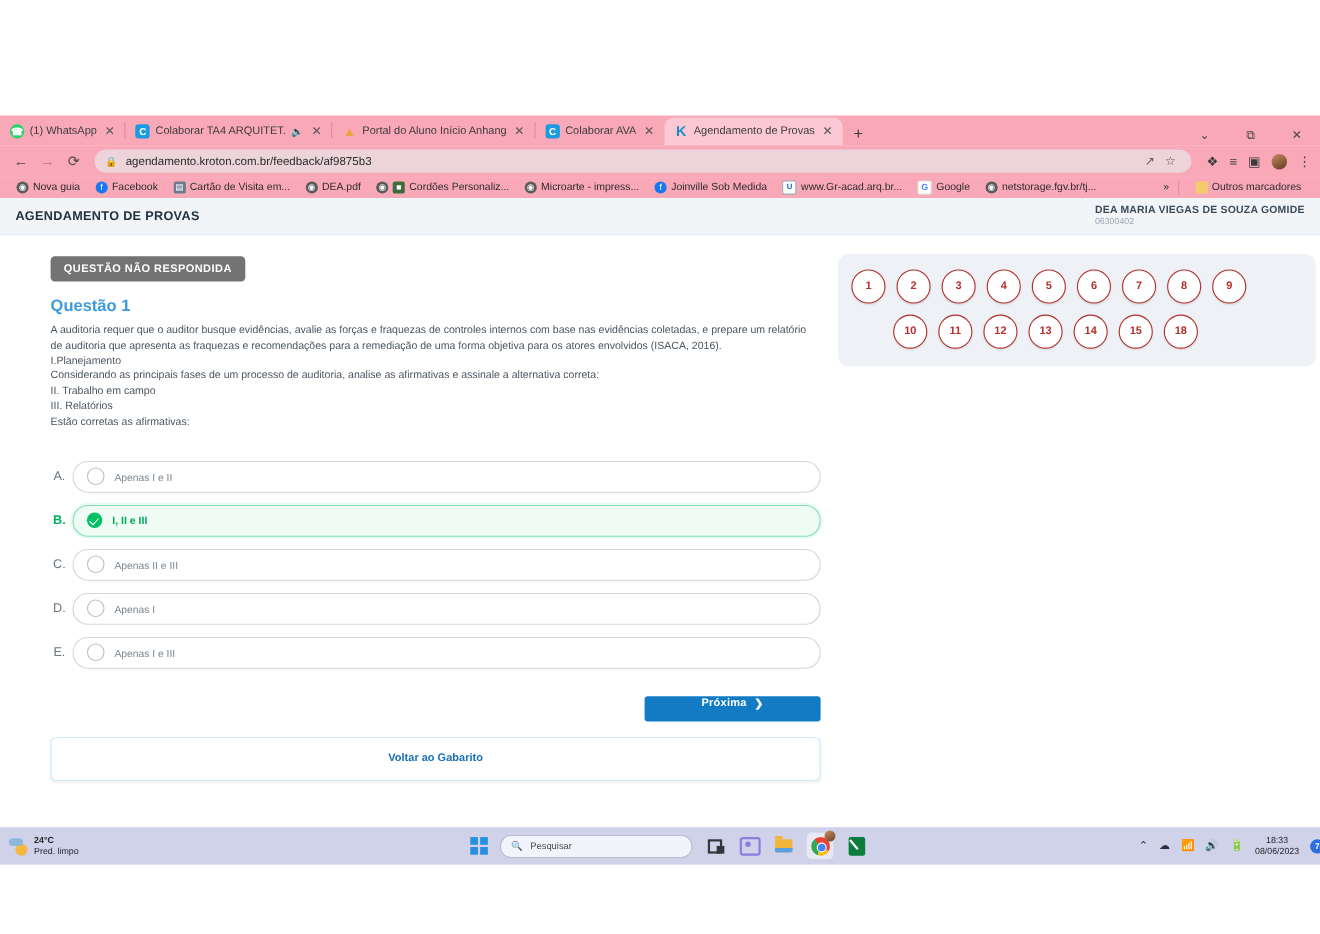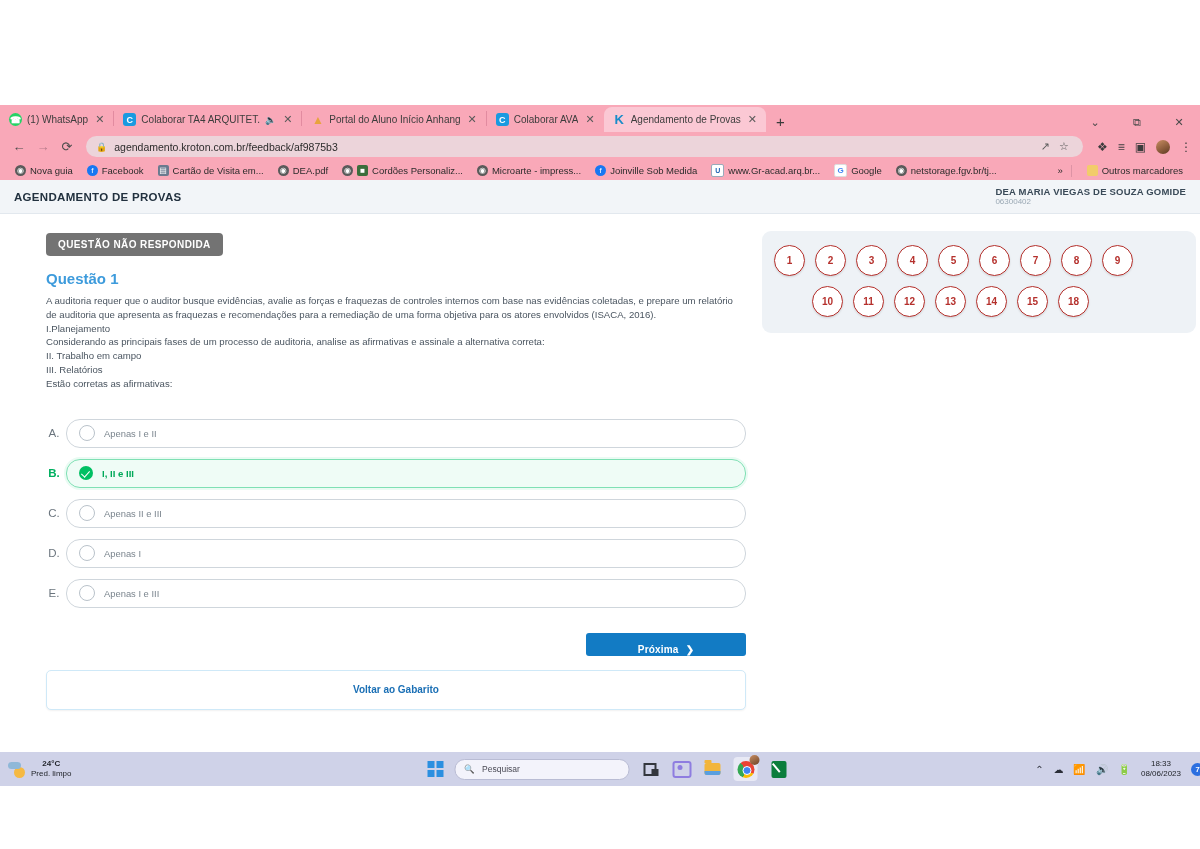--- a/index.html
+++ b/index.html
@@ -115,21 +115,21 @@
   .radio.checked:after{
     content:"";position:absolute;left:4px;top:3px;width:4px;height:7px;
     border:solid #fff;border-width:0 1.7px 1.7px 0;transform:rotate(42deg);
   }
   .optlabel{font-size:9.4px;color:#7b858e;}
   .optlabel.sel{color:#00a859;font-weight:bold;font-size:9.6px;}
   
   .btnrow{display:flex;justify-content:flex-end;margin-top:25px;padding-right:0;}
   .btn-prox{
     background:#127bc4;color:#fff;border:none;font-size:10px;font-weight:bold;
-    width:160px;height:23px;border-radius:3px;display:flex;align-items:flex-end;
+    width:160px;height:23px;border-radius:3px;display:flex;align-items:flex-start;
     justify-content:center;gap:7px;letter-spacing:.2px;
   }
   .btn-gab{
     margin-top:14px;width:100%;height:40px;background:#fff;border:1px solid #cfe9f8;
     border-radius:5px;color:#1a6fb5;font-size:10px;font-weight:bold;
     display:flex;align-items:center;justify-content:center;
     box-shadow:0 1px 2px rgba(0,0,0,.06);
   }
   
   .navpanel{
@@ -141,21 +141,21 @@
     width:29px;height:29px;border-radius:50%;background:#fff;
     border:1.6px solid #b5302c;color:#b5302c;font-size:10px;font-weight:bold;
     display:flex;align-items:center;justify-content:center;
     box-shadow:0 1px 2px rgba(0,0,0,.12);
   }
   
   #taskbar{
     position:absolute;left:0;top:752px;width:1200px;height:34px;
     background:#cfd2e8;display:flex;align-items:center;padding:0 8px;
   }
-  .weather{display:flex;align-items:center;gap:6px;text-align:center;}
+  .weather{display:flex;align-items:center;gap:6px;}
   .wicon{width:17px;height:17px;position:relative;}
   .wicon .moon{position:absolute;right:0;bottom:0;width:11px;height:11px;border-radius:50%;
                background:#f5b942;}
   .wicon .cloud{position:absolute;left:0;top:1px;width:13px;height:7px;border-radius:6px;background:#8fb8d8;}
   .wtext{line-height:1.2;}
   .wtemp{font-size:8px;color:#22252b;font-weight:bold;}
   .wdesc{font-size:8px;color:#22252b;}
   .tb-center{position:absolute;left:50%;transform:translateX(-50%);display:flex;align-items:center;gap:11px;}
   .winlogo{width:16px;height:16px;display:grid;grid-template-columns:1fr 1fr;grid-gap:2px;}
   .winlogo i{background:#2b8fe0;display:block;}

